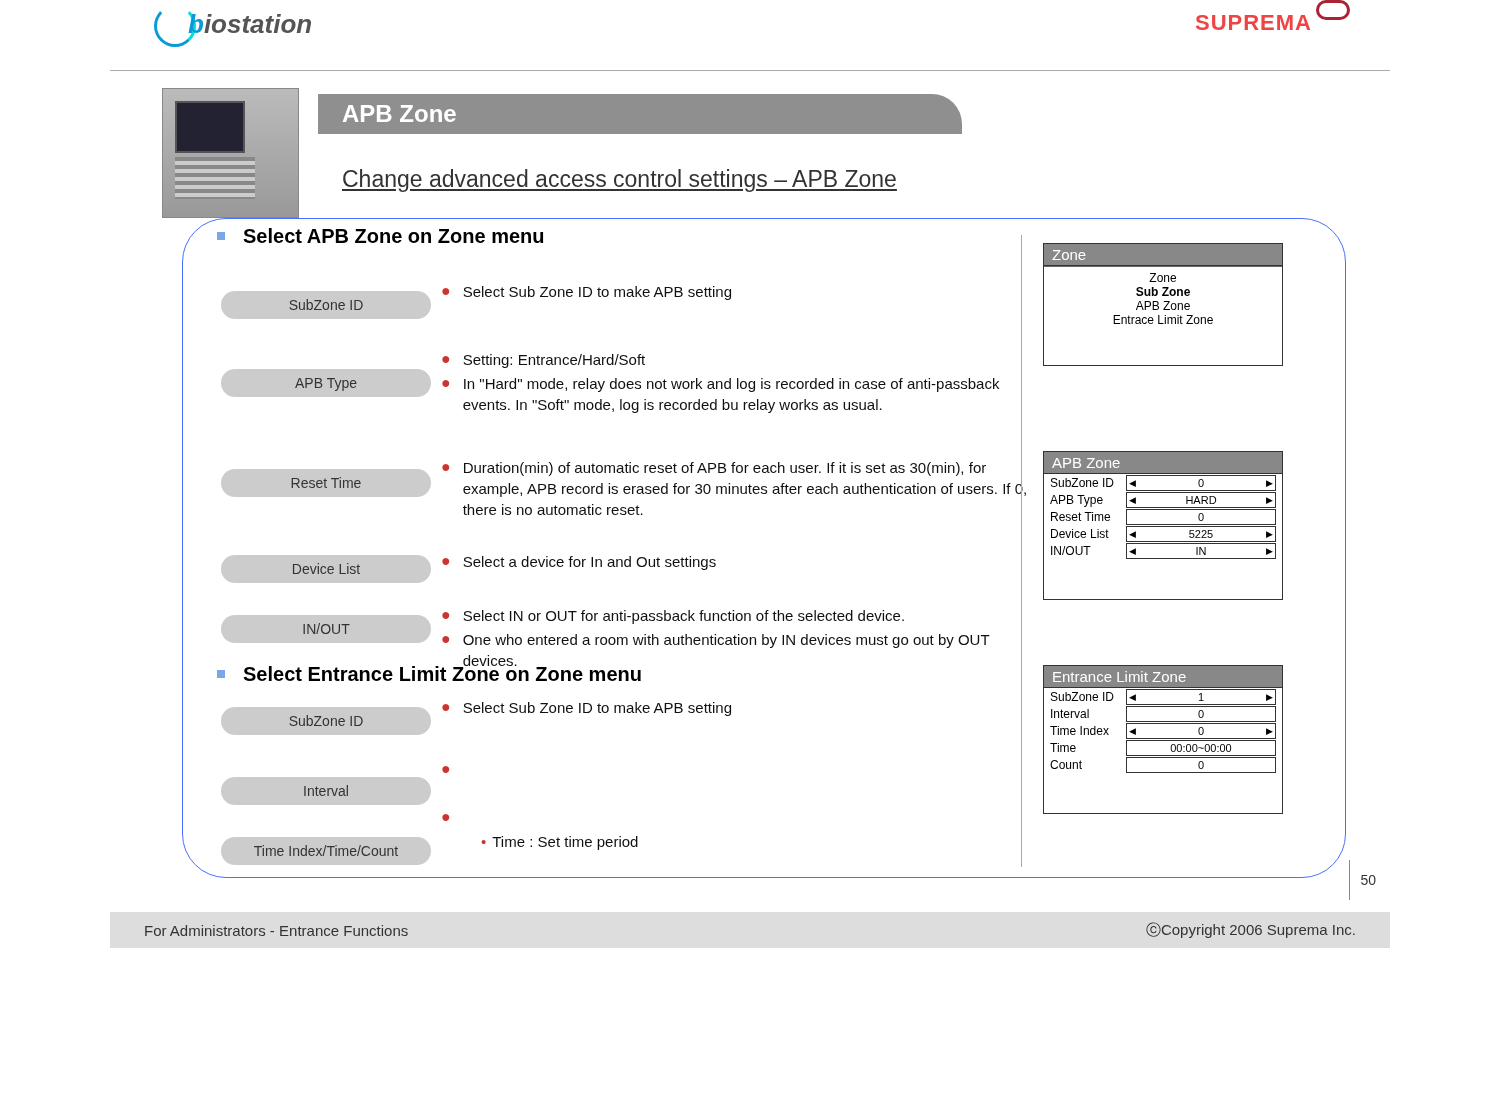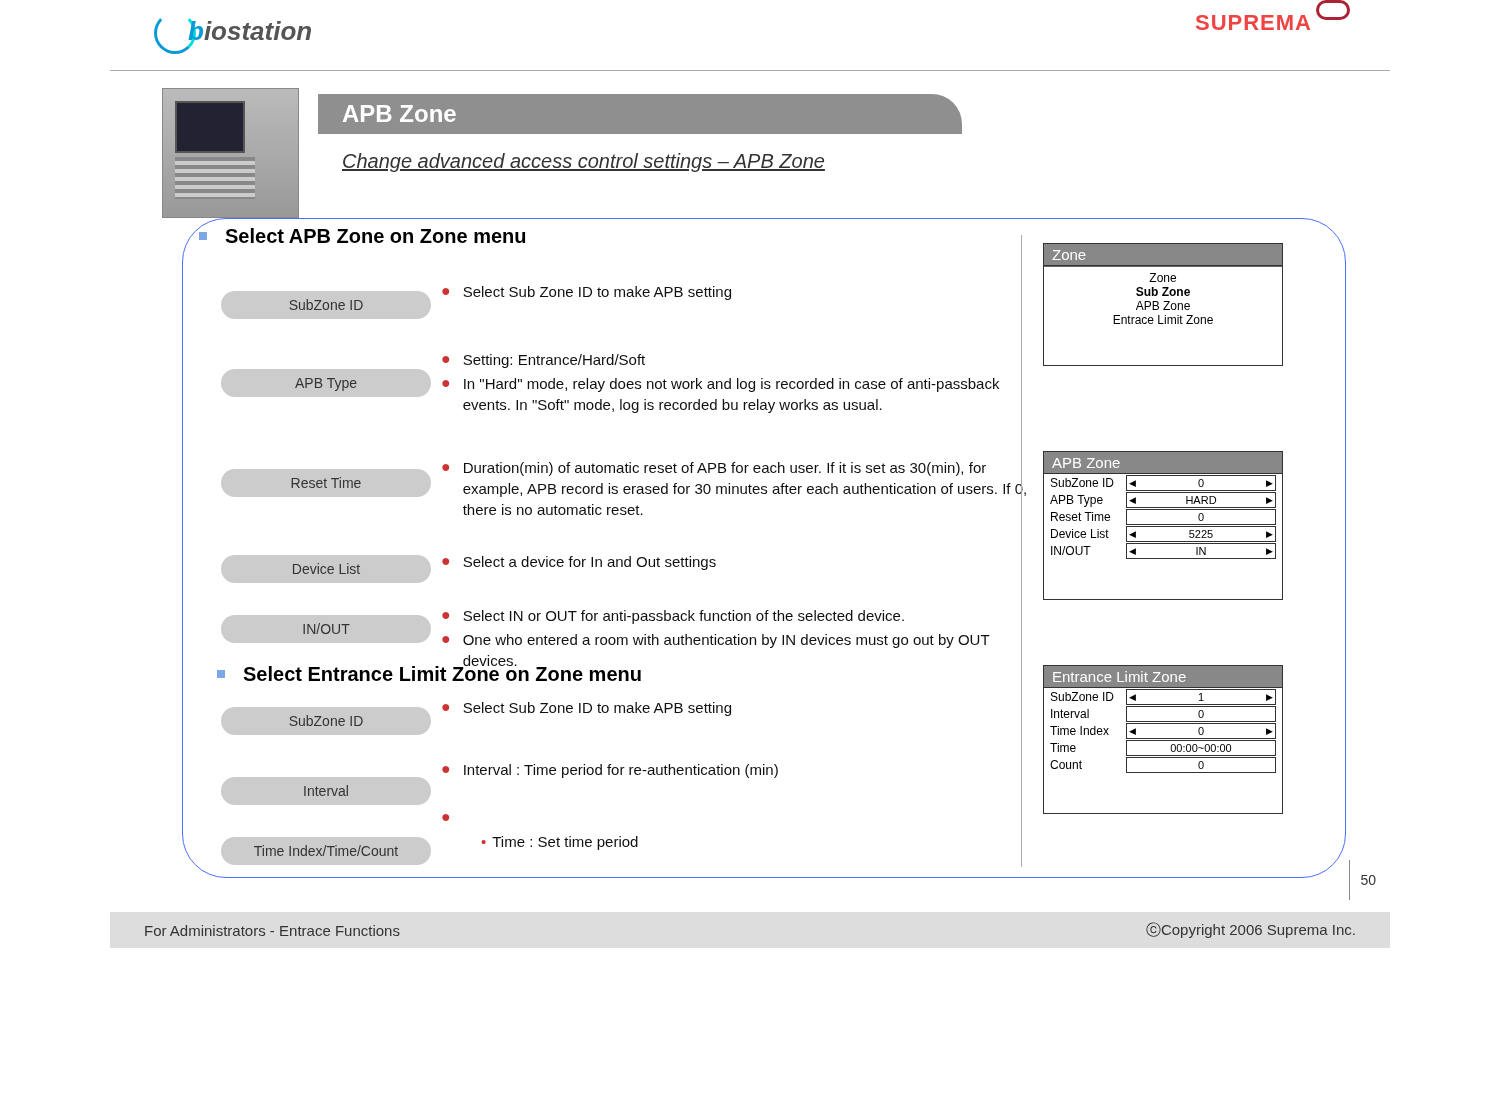--- a/index.html
+++ b/index.html
@@ -1,27 +1,27 @@
 <!DOCTYPE html>
 <html><head>
 <meta charset="utf-8">
 <style>
   body{margin:0;font-family:Arial,sans-serif;background:#fff;color:#000}
   .page{width:1280px;height:948px;position:relative;margin:0 auto;background:#fff}
   .topbar{position:absolute;top:0;left:0;right:0;height:70px;border-bottom:1px solid #aaa}
-  .logo-left{position:absolute;left:44px;top:12px;font-style:italic;font-weight:bold;font-size:26px}
+  .logo-left{position:absolute;left:44px;top:5px;font-style:italic;font-weight:bold;font-size:26px}
   .logo-left .b{color:#0a9bd6}.logo-left .rest{color:#555}
   .swirl{display:inline-block;width:36px;height:36px;border:3px solid #0a9bd6;border-radius:50%;border-top-color:transparent;border-right-color:#0dd;vertical-align:middle;margin-right:-8px}
   .logo-right{position:absolute;right:40px;top:10px;font-weight:bold;color:#ef4444;font-size:22px;letter-spacing:1px}
   .logo-right .inf{display:inline-block;width:28px;height:14px;border:3px solid #a23;border-radius:10px;position:relative;top:-10px;margin-left:4px}
   .device-img{position:absolute;left:52px;top:88px;width:135px;height:128px;background:linear-gradient(#bbb,#999);border:1px solid #888}
   .device-img::before{content:"";position:absolute;left:12px;top:12px;width:66px;height:48px;background:#223;border:2px solid #555}
   .device-img::after{content:"";position:absolute;left:12px;top:68px;width:80px;height:42px;background:repeating-linear-gradient(#888 0 4px,#ccc 4px 8px)}
   .title-pill{position:absolute;left:208px;top:94px;width:620px;height:40px;background:#8f8f8f;border-top-right-radius:30px;color:#fff;font-size:24px;font-weight:bold;padding-left:24px;line-height:40px}
-  .subtitle{position:absolute;left:232px;top:150px;font-style:italic;text-decoration:underline;color:#333;font-size:20px}
+  .subtitle{position:absolute;left:232px;top:166px;text-decoration:underline;color:#333;font-size:23px}
   .content{position:absolute;left:72px;top:218px;right:44px;bottom:70px;border:1px solid #4a6fff;border-radius:44px;padding-top:10px}
   .sq{display:inline-block;width:8px;height:8px;background:#7aa8e6;margin-right:18px;position:relative;top:-3px}
   .h2{position:absolute;font-weight:bold;font-size:20px}
   .pill{width:210px;height:28px;background:#ccc;border-radius:14px;text-align:center;line-height:28px;font-size:14px;color:#333}
   .lbl-col{position:absolute;left:38px}
   .desc{position:absolute;left:258px;font-size:15px;line-height:1.4;color:#111;width:590px}
   .bullet{display:flex;margin-bottom:2px}
   .bullet .dot{color:#c33;font-size:16px;margin-right:12px;position:relative;top:-1px}
   .sub{margin-left:40px;font-size:15px}
   .sub .sdot{color:#c33;margin-right:6px}
@@ -45,21 +45,21 @@
       <span class="swirl"></span><span class="b">b</span><span class="rest">iostation</span>
     </div>
     <div class="logo-right"><span>SUPREMA</span><span class="inf"></span></div>
   </div>
 
   <div class="device-img"></div>
   <div class="title-pill">APB Zone</div>
   <div class="subtitle">Change advanced access control settings – APB Zone</div>
 
   <div class="content">
-    <div class="h2" style="left:16px;top:6px"><span class="sq"></span><span>Select APB Zone on Zone menu</span></div>
+    <div class="h2" style="left:34px;top:6px"><span class="sq"></span><span>Select APB Zone on Zone menu</span></div>
 
     <div id="sec1">
         <div class="pill lbl-col" style="position: absolute; top: 72px;">SubZone ID</div>
         <div class="desc" style="top: 62px;">
           <div class="bullet">
             <span class="dot">●</span>
             <span>Select Sub Zone ID to make APB setting</span>
           </div>
         </div>
         <div class="pill lbl-col" style="position: absolute; top: 150px;">APB Type</div>
@@ -107,21 +107,20 @@
         <div class="desc" style="top: 478px;">
           <div class="bullet">
             <span class="dot">●</span>
             <span>Select Sub Zone ID to make APB setting</span>
           </div>
         </div>
         <div class="pill lbl-col" style="position: absolute; top: 558px;">Interval</div>
         <div class="desc" style="top: 540px;">
           <div class="bullet">
             <span class="dot">●</span>
-            <span>Interval : Time period for re-authentication (min)</span>
           </div>
         </div>
         <div class="pill lbl-col" style="position: absolute; top: 618px;">Time Index/Time/Count</div>
         <div class="desc" style="top: 588px;">
           <div class="bullet">
             <span class="dot">●</span>
           </div>
           <div class="sub"><span class="sdot">•</span><span>Time : Set time period</span></div>
         </div>
       </div>
@@ -222,16 +221,16 @@
             <span>0</span>
             <span></span>
           </span>
         </div>
         <div style="height: 40px;"></div>
       </div>
   </div>
 
   <div class="pgnum">50</div>
   <div class="footer">
-    <span>For Administrators - Entrace Functions</span>
+    <span>For Administrators - Entrance Functions</span>
     <span>ⓒCopyright 2006 Suprema Inc.</span>
   </div>
 </div>
 
 </body></html>

